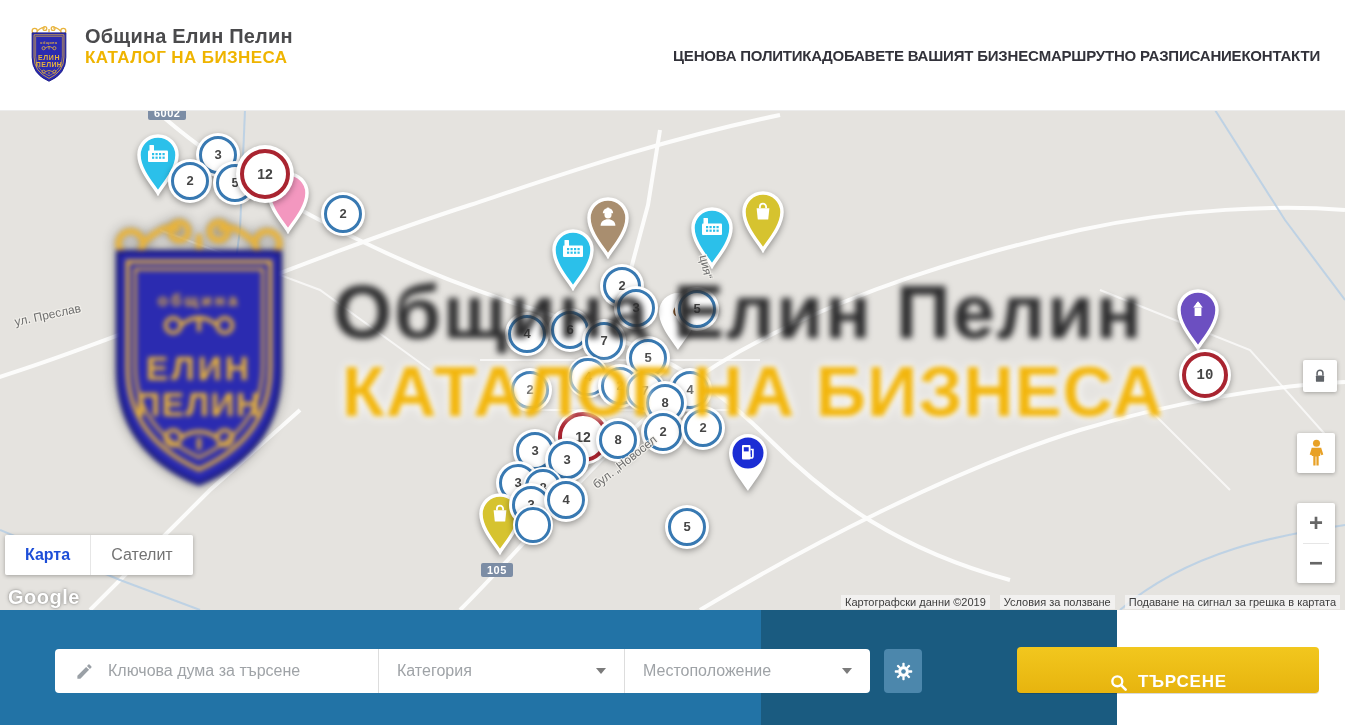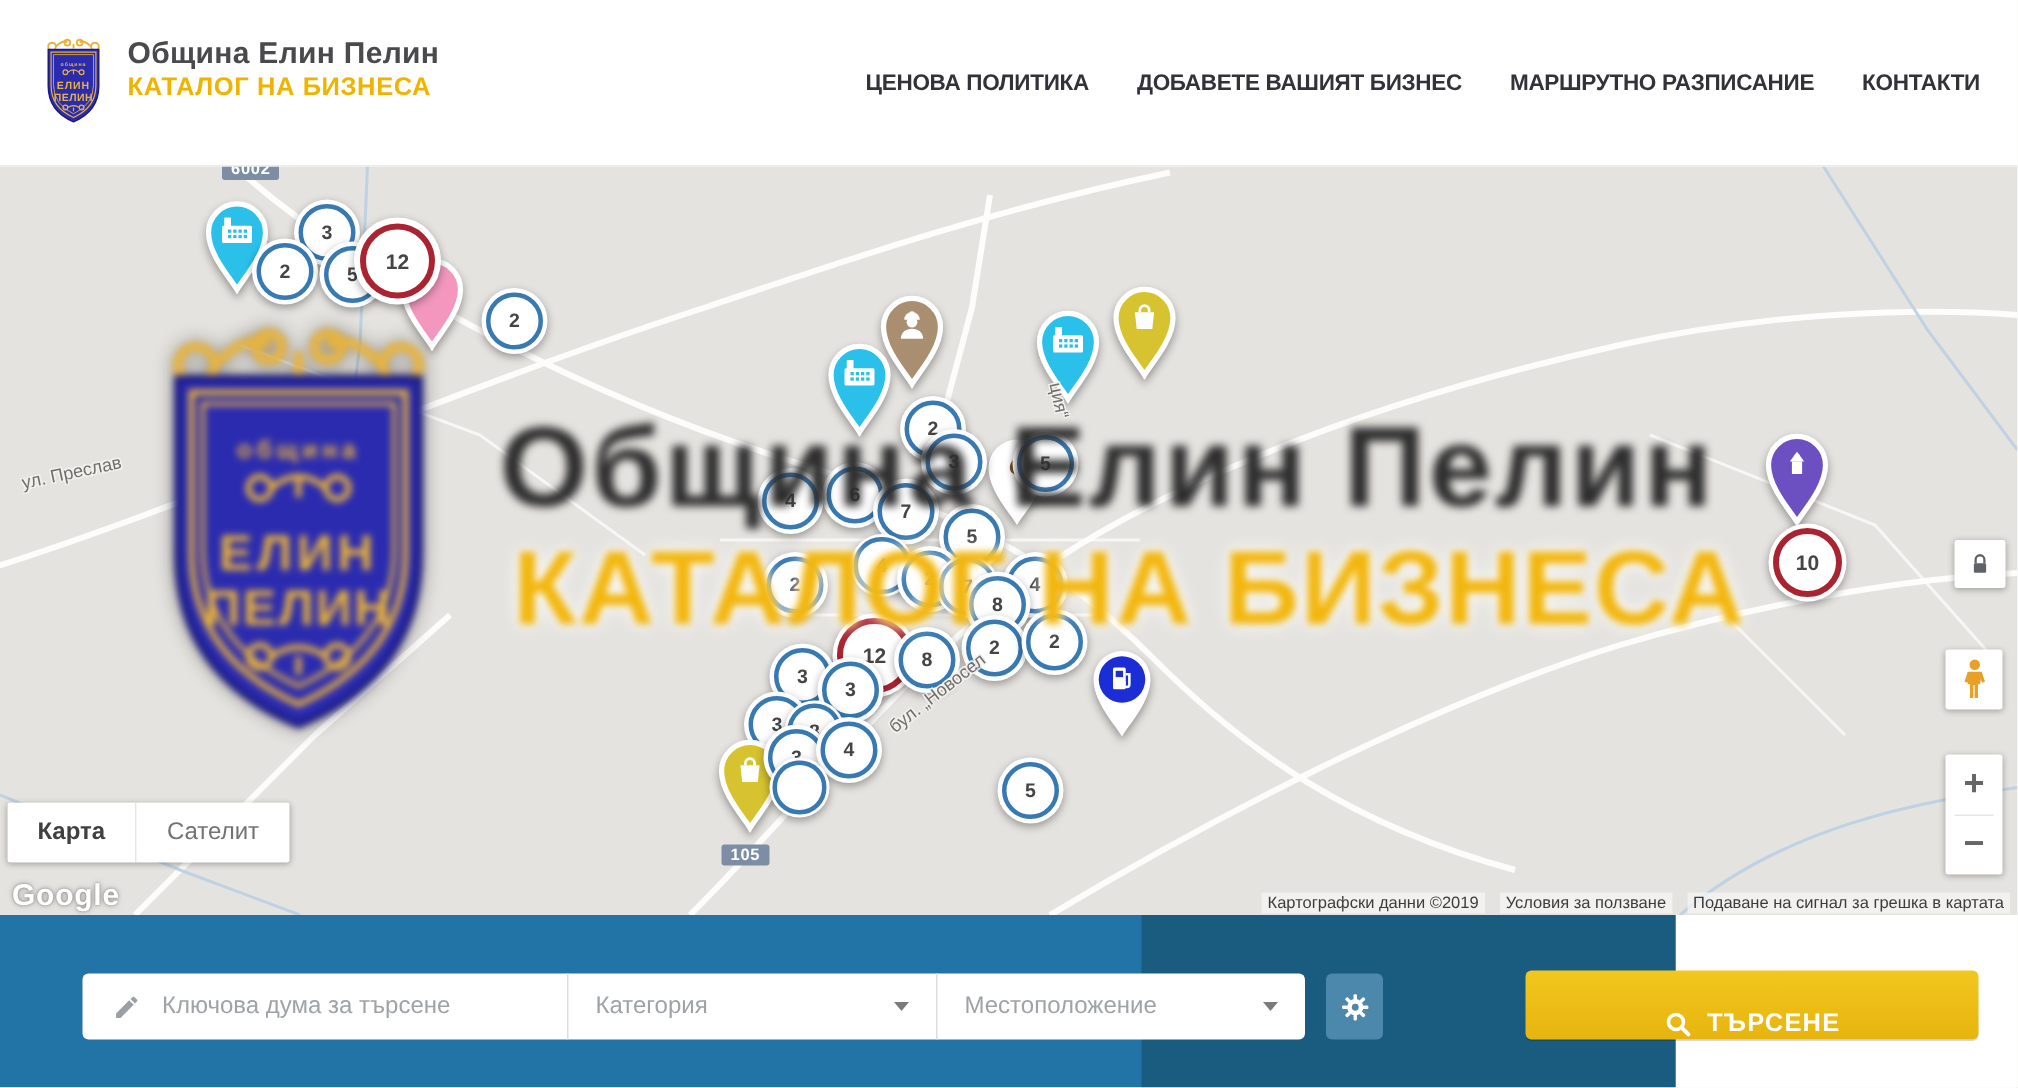--- a/index.html
+++ b/index.html
@@ -5,21 +5,21 @@
   html,body{margin:0;padding:0;background:#fff;font-family:"Liberation Sans",sans-serif;}
   #app{position:relative;width:1345px;height:725px;overflow:hidden;background:#fff;}
 
   
   .header{position:absolute;left:0;top:0;width:1345px;height:110px;background:#ffffff;
           border-bottom:1px solid #ececec;display:flex;align-items:center;z-index:50;}
   .brand{display:flex;margin-left:25px;cursor:pointer;}
   .brand-text{margin-left:12px;line-height:1.22;}
   .brand-title{font-size:20px;font-weight:700;color:#4a4a4c;letter-spacing:.2px;}
   .brand-sub{font-size:17px;font-weight:700;color:#efb400;letter-spacing:.4px;}
-  .nav{margin-left:auto;margin-right:25px;display:flex;gap:32px;}
+  .nav{margin-left:auto;margin-right:25px;display:flex;}
   .nav a{font-size:15px;font-weight:700;color:#32323a;text-decoration:none;letter-spacing:-0.2px;
          text-transform:uppercase;cursor:pointer;}
 
   
   .map{position:absolute;left:0;top:110px;width:1345px;height:500px;background:#e5e3df;overflow:hidden;}
   .roads{position:absolute;left:0;top:0;}
   .layer-markers{position:absolute;left:0;top:0;width:100%;height:100%;}
   .cluster{position:absolute;background:#fff;border-radius:50%;box-shadow:0 2px 6px rgba(0,0,0,.35);
            display:flex;align-items:center;justify-content:center;cursor:pointer;}
   .cring{width:74%;height:74%;border:3px solid #3879b2;border-radius:50%;display:flex;align-items:center;
@@ -38,21 +38,21 @@
             letter-spacing:2px;filter:blur(3px);white-space:nowrap;}
   .wm-sub{position:absolute;left:342px;top:242px;font-size:70px;font-weight:800;color:#f2b60d;
           letter-spacing:1px;filter:blur(2.6px);white-space:nowrap;
           text-shadow:0 0 3px #fff,0 0 8px rgba(255,255,255,.9),0 0 14px rgba(255,255,255,.6);}
 
   
   .maptype{position:absolute;left:5px;top:425px;display:flex;box-shadow:0 1px 4px rgba(0,0,0,.3);
            border-radius:2px;overflow:hidden;z-index:30;}
   .maptype div{background:#fff;height:40px;display:flex;align-items:center;justify-content:center;
                font-size:16px;cursor:pointer;}
-  .mt-map{width:85px;font-weight:700;color:#404040;border-right:1px solid #e6e6e6;}
+  .mt-map{width:85px;font-weight:700;color:#1d4ed8;border-right:1px solid #e6e6e6;}
   .mt-sat{width:102px;color:#737373;}
   .google-logo{position:absolute;left:8px;top:476px;font-size:20px;font-weight:700;color:#fff;z-index:30;
     letter-spacing:.5px;text-shadow:0 0 2px rgba(0,0,0,.35),0 0 4px rgba(0,0,0,.25);cursor:pointer;}
   .attrib{position:absolute;right:5px;top:485px;display:flex;gap:10px;z-index:30;}
   .attrib span{background:rgba(245,245,245,.75);font-size:11px;color:#3c3c3c;padding:1px 4px;white-space:nowrap;}
   .attrib span.link{cursor:pointer;}
   .ctl{position:absolute;background:#fff;box-shadow:0 1px 4px rgba(0,0,0,.3);border-radius:2px;z-index:30;
        display:flex;align-items:center;justify-content:center;cursor:pointer;}
   .ctl-lock{left:1303px;top:250px;width:34px;height:32px;}
   .ctl-peg{left:1297px;top:323px;width:38px;height:40px;}
@@ -396,21 +396,21 @@
         </div>
         <div class="pin" style="left: 1172px; top: 177px;"><svg width="52" height="64" viewBox="0 0 52 64">
             <path d="M26 61C22 54 7 38 7 23a19 19 0 1 1 38 0c0 15-15 31-19 38z" fill="#6c4fc1" stroke="#ffffff" stroke-width="3.5"></path>
             <g transform="translate(14,11)">
               <rect x="8.6" y="9.6" width="6.8" height="8.4" fill="#fff"></rect>
               <path d="M12 3.2 16.8 9.6H7.2z" fill="#fff"></path>
               <rect x="11.25" y="4.2" width="1.5" height="3.6" fill="#fff"></rect>
               <rect x="10.1" y="5.2" width="3.8" height="1.3" fill="#fff"></rect>
             </g>
           </svg></div>
-        <div class="cluster red" style="left: 1179px; top: 239px; width: 52px; height: 52px;">
+        <div class="cluster red" style="left: 1179px; top: 239px; width: 52px; height: 52px; font-family: Liberation Mono, monospace;">
           <div class="cring">
             <span>10</span>
           </div>
         </div>
         <span class="street-label" style="left: 14px; top: 198px; transform: rotate(-12deg);">ул. Преслав</span>
         <span class="street-label" style="left: 586px; top: 345px; transform: rotate(-38deg);">бул. „Новосел</span>
         <span class="street-label" style="left: 694px; top: 150px; transform: rotate(78deg);">ция“</span>
         <span class="road-shield" style="left: 148px; top: -4px;">6002</span>
         <span class="road-shield" style="left: 481px; top: 453px;">105</span>
       </div>

